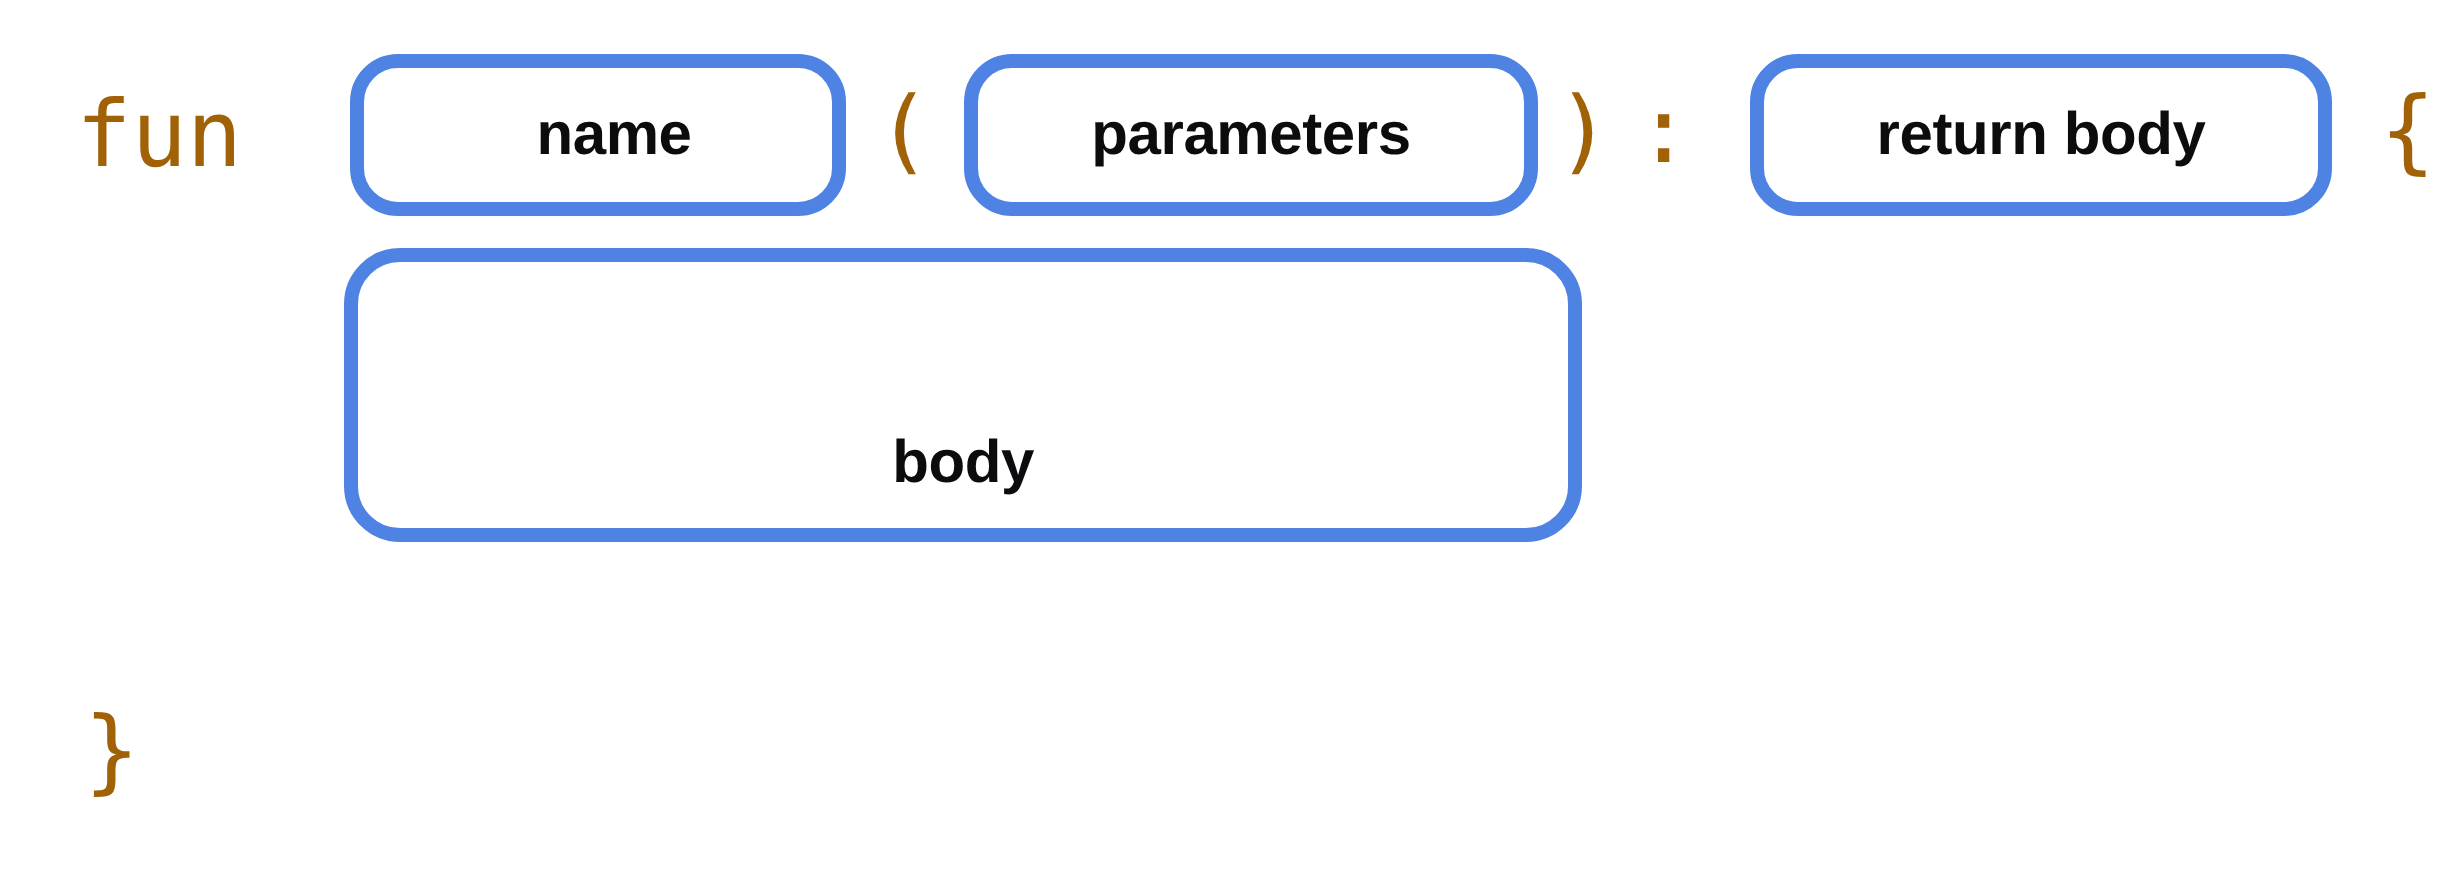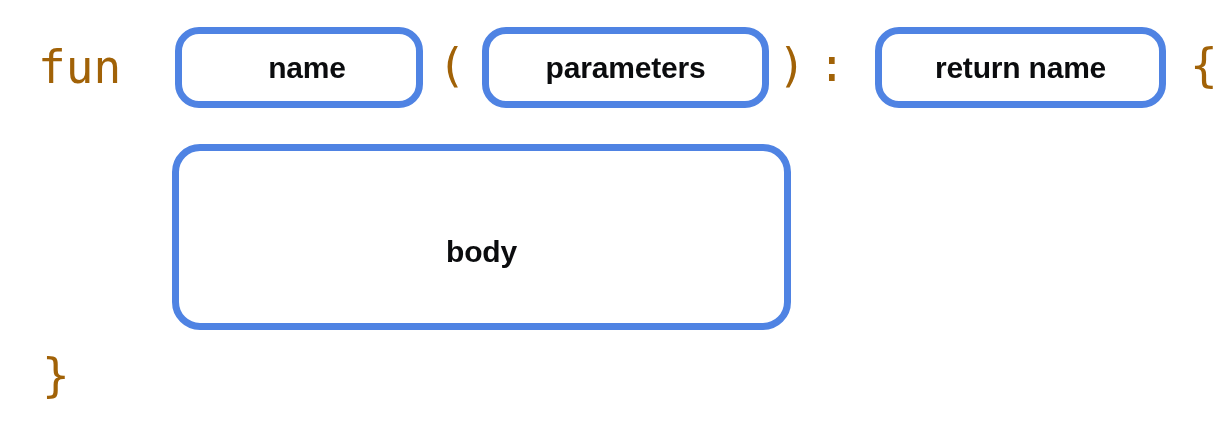--- a/index.html
+++ b/index.html
@@ -47,21 +47,21 @@
     line-height: 1;
     white-space: nowrap;
   }
 
   
   #slot-name        { left: 175px; top: 27px;  width: 248px; height: 81px; padding-left: 16px; }
   #slot-parameters  { left: 482px; top: 27px;  width: 287px; height: 81px; }
   #slot-returntype  { left: 875px; top: 27px;  width: 291px; height: 81px; }
 
   #slot-body {
-    left: 172px; top: 144px; width: 619px; height: 186px;
+    left: 172px; top: 124px; width: 619px; height: 147px;
     border-radius: 28px;
     display: block;
   }
   #slot-body .slot-label {
     position: absolute;
     left: 0; right: 0;
     top: 86px;
     text-align: center;
     font-weight: 600;
     font-size: 30px;
@@ -90,21 +90,21 @@
 
   <div class="slot" id="slot-parameters">
     <span class="slot-label">parameters</span>
   </div>
 
   <span class="syn" id="punct-rparen">)</span>
 
   <span class="syn" id="punct-colon">:</span>
 
   <div class="slot" id="slot-returntype">
-    <span class="slot-label">return name</span>
+    <span class="slot-label">return body</span>
   </div>
 
   <span class="syn" id="punct-lbrace">{</span>
 
   <div class="slot" id="slot-body">
     <span class="slot-label">body</span>
   </div>
 
   <span class="syn" id="punct-rbrace">}</span>
 

